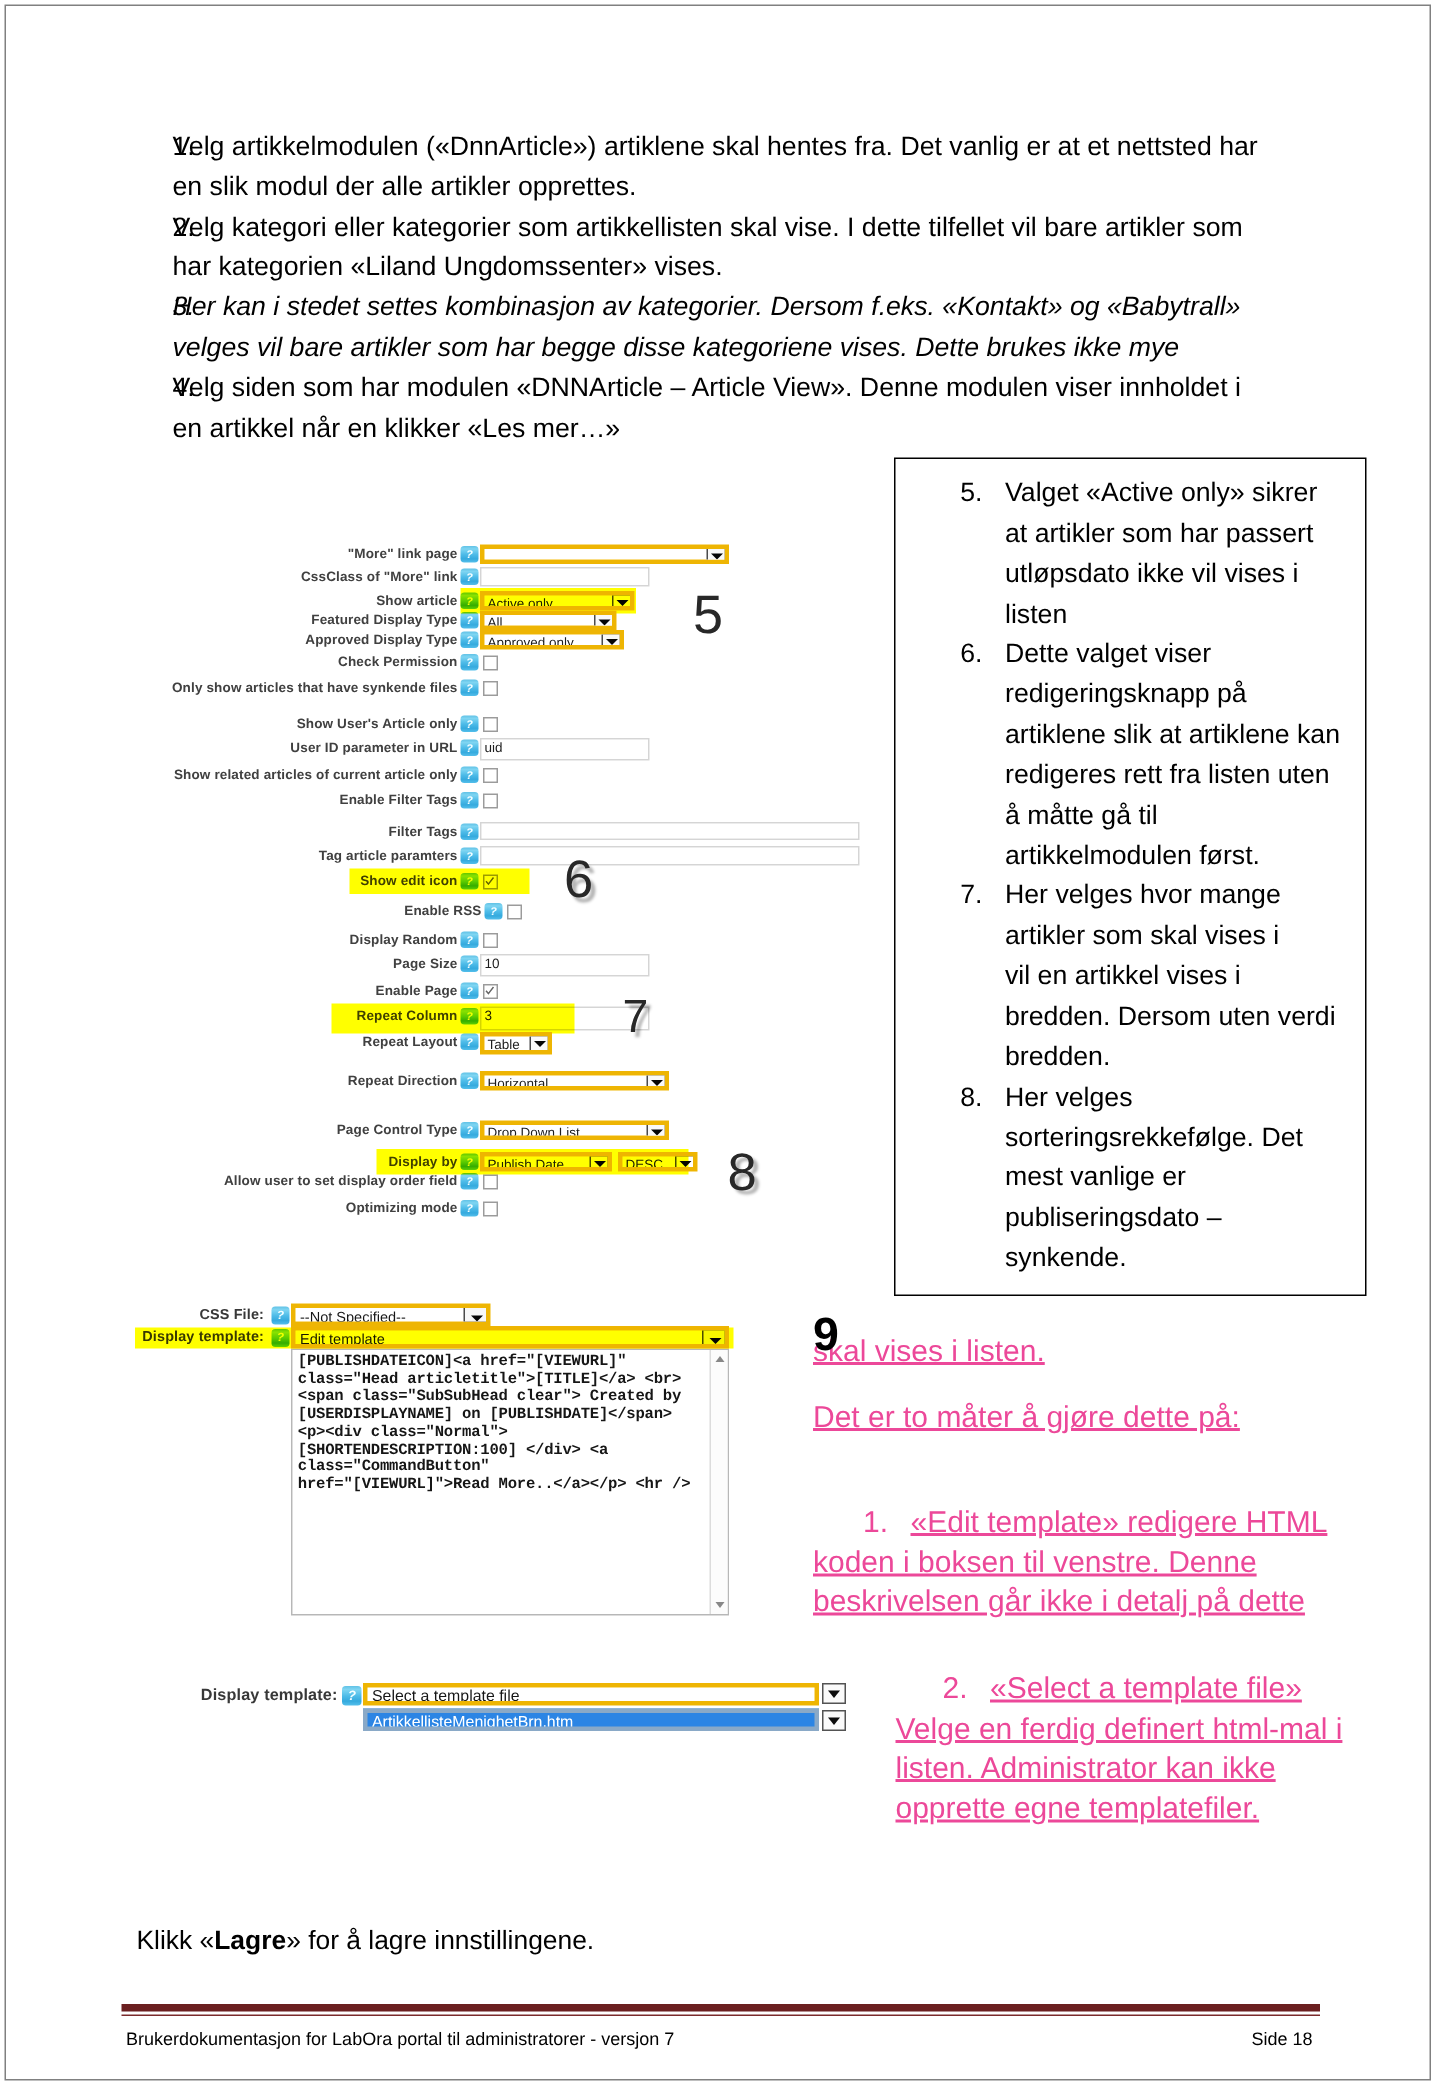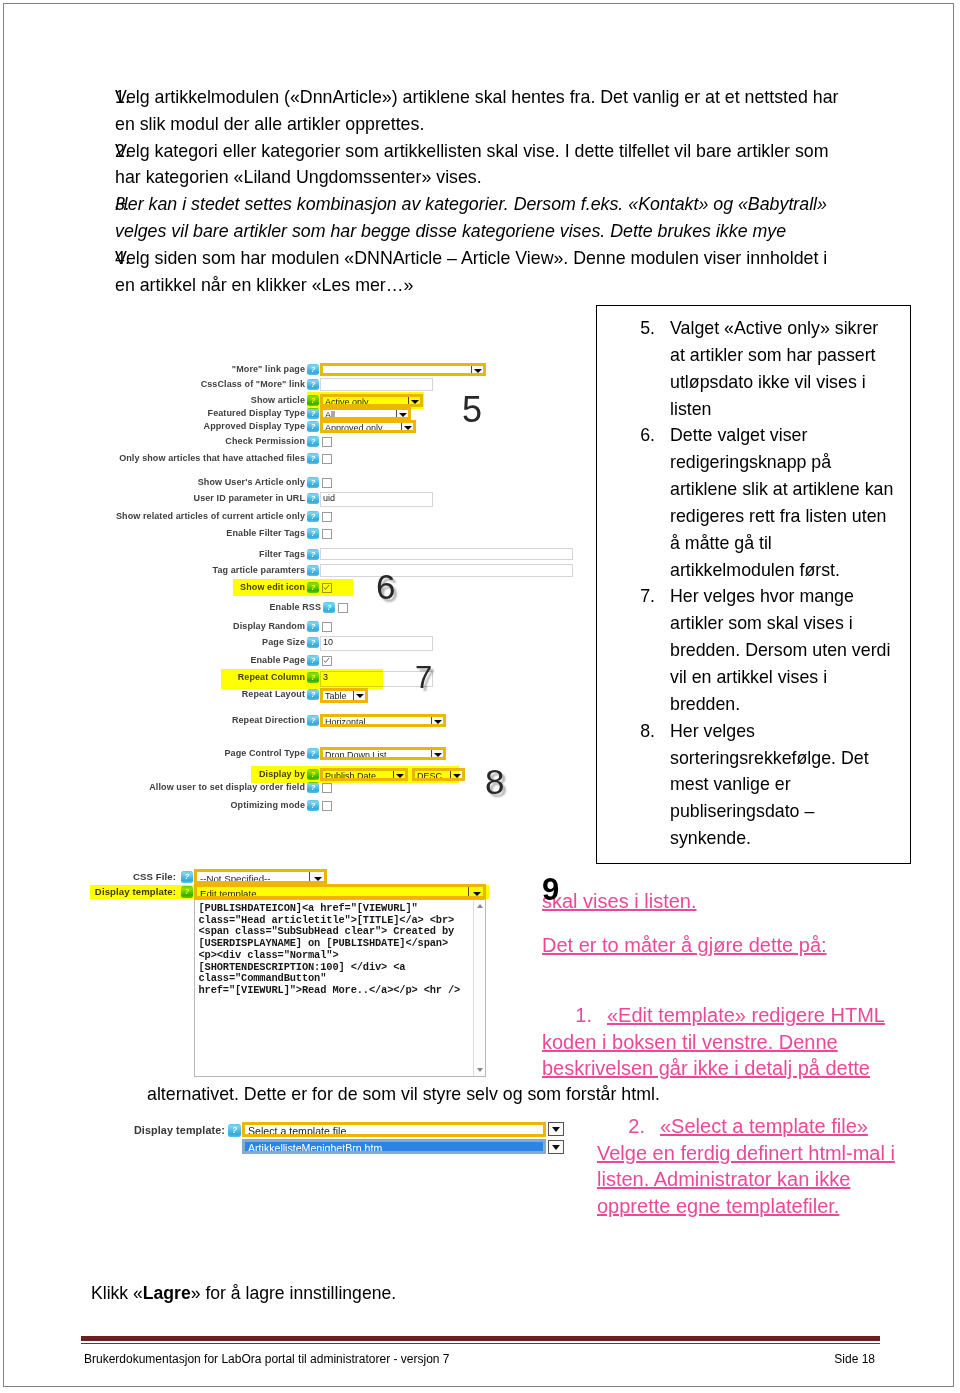--- a/index.html
+++ b/index.html
@@ -155,22 +155,22 @@
             <div class="ln">redigeres rett fra listen uten</div>
             <div class="ln">å måtte gå til</div>
             <div class="ln">artikkelmodulen først.</div>
           </div>
         </div>
         <div class="cl">
           <span class="num">7.</span>
           <div class="body">
             <div class="ln">Her velges hvor mange</div>
             <div class="ln">artikler som skal vises i</div>
+            <div class="ln">vil en artikkel vises i</div>
             <div class="ln">bredden. Dersom uten verdi</div>
-            <div class="ln">vil en artikkel vises i</div>
             <div class="ln">bredden.</div>
           </div>
         </div>
         <div class="cl">
           <span class="num">8.</span>
           <div class="body">
             <div class="ln">Her velges</div>
             <div class="ln">sorteringsrekkefølge. Det</div>
             <div class="ln">mest vanlige er</div>
             <div class="ln">publiseringsdato –</div>
@@ -186,21 +186,20 @@
     </div>
     <div class="rline">skal vises i listen.</div>
     <div class="rline intro">Det er to måter å gjøre dette på:</div>
   </div>
 
   <div class="sub1">
     <div class="rline"><span class="snum">1.</span><span class="sgap"></span><span>«Edit template» redigere HTML</span></div>
     <div class="rline l2">koden i boksen til venstre. Denne</div>
     <div class="rline l2">beskrivelsen går ikke i detalj på dette</div>
   </div>
-  <div class="altline">alternativet. Dette er for de som vil styre selv og som forstår html.</div>
   <div class="sub2b">
     <div class="rline"><span class="snum">2.</span><span class="sgap"></span><span>«Select a template file»</span></div>
     <div class="rline l3">Velge en ferdig definert html-mal i</div>
     <div class="rline l3">listen. Administrator kan ikke</div>
     <div class="rline l3">opprette egne templatefiler.</div>
   </div>
 
   <div class="saveline"><span>Klikk «</span><b>Lagre</b><span>» for å lagre innstillingene.</span></div>
 
   <div class="shot" id="shot">
@@ -239,21 +238,21 @@
         <span class="sfield" style="left:220px;width:96px;height:13px">Approved only<span class="sarrow">
             <i></i>
           </span></span>
       </div>
       <div class="srow" style="left:0;top:89.5px;width:480px">
         <span class="slabel" style="right:275px">Check Permission</span>
         <span class="hicon" style="left:207px">?</span>
         <span class="scheck" style="left:220px"></span>
       </div>
       <div class="srow" style="left:0;top:107px;width:480px">
-        <span class="slabel" style="right:275px">Only show articles that have attached files</span>
+        <span class="slabel" style="right:275px">Only show articles that have synkende files</span>
         <span class="hicon" style="left:207px">?</span>
         <span class="scheck" style="left:220px"></span>
       </div>
       <div class="srow" style="left:0;top:130.60000000000002px;width:480px">
         <span class="slabel" style="right:275px">Show User's Article only</span>
         <span class="hicon" style="left:207px">?</span>
         <span class="scheck" style="left:220px"></span>
       </div>
       <div class="srow" style="left:0;top:147.39999999999998px;width:480px">
         <span class="slabel" style="right:275px">User ID parameter in URL</span>

